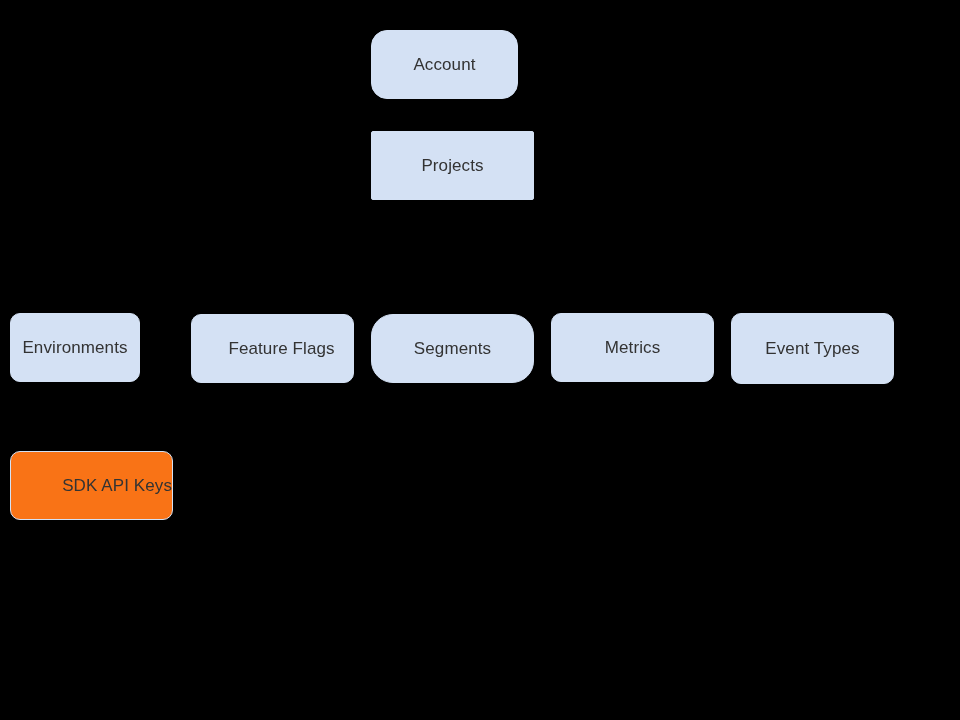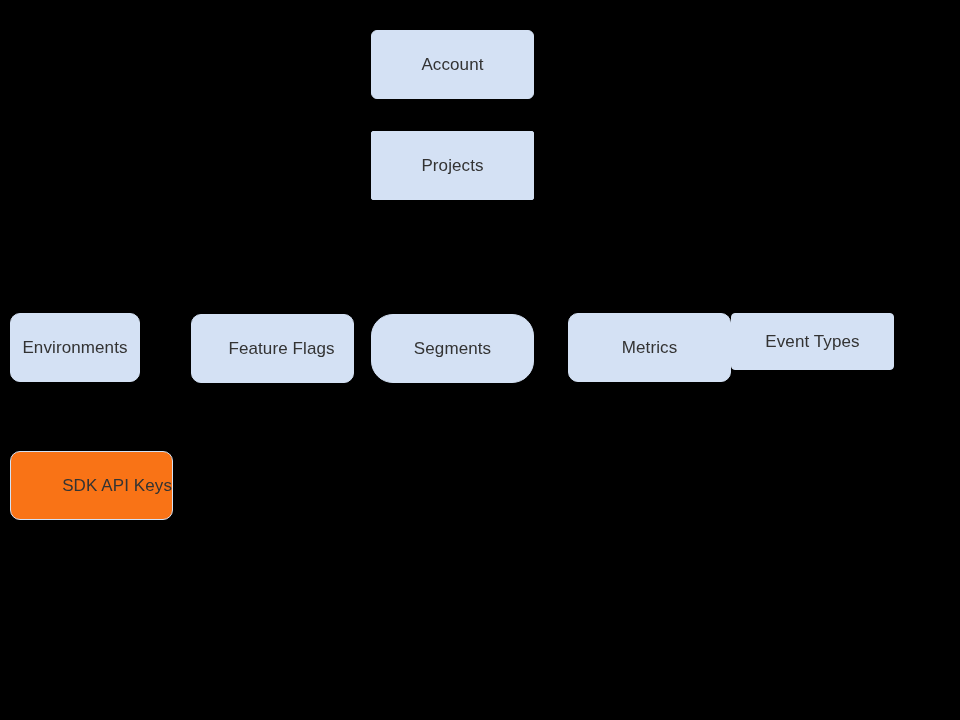--- a/index.html
+++ b/index.html
@@ -55,38 +55,38 @@
         <path d="M 452.5 99 L 452.5 115 L 452.5 115 L 452.5 131" stroke="#000000" fill="none"></path>
         <path d="M 452.5 200 L 452.5 256.5 L 91.5 256.5 L 91.5 313" stroke="#000000" fill="none"></path>
         <path d="M 452.5 200 L 452.5 257 L 272.5 257 L 272.5 314" stroke="#000000" fill="none"></path>
         <path d="M 452.5 200 L 452.5 257 L 452.5 257 L 452.5 314" stroke="#000000" fill="none"></path>
         <path d="M 452.5 200 L 452.5 256.5 L 632.5 256.5 L 632.5 313" stroke="#000000" fill="none"></path>
         <path d="M 452.5 200 L 452.5 256.5 L 812.5 256.5 L 812.5 313" stroke="#000000" fill="none"></path>
         <path d="M 91.5 382 L 91.5 416.5 L 91.5 416.5 L 91.5 451" stroke="#000000" fill="none"></path>
       </g>
   </svg>
   <div id="nodes">
-      <div class="node" style="left: 371px; top: 30px; width: 163px; height: 69px; background: rgb(212, 225, 244); border-radius: 6px;">
+      <div class="node" style="left: 371px; top: 30px; width: 147px; height: 69px; background: rgb(212, 225, 244); border-radius: 16px;">
         <span class="node-label" style="color: rgb(51, 51, 51);">Account</span>
       </div>
       <div class="node" style="left: 371px; top: 131px; width: 163px; height: 69px; background: rgb(212, 225, 244); border-radius: 2px;">
         <span class="node-label" style="color: rgb(51, 51, 51);">Projects</span>
       </div>
       <div class="node" style="left: 10px; top: 313px; width: 130px; height: 69px; background: rgb(212, 225, 244); border-radius: 10px;">
         <span class="node-label" style="color: rgb(51, 51, 51);">Environments</span>
       </div>
       <div class="node" style="left: 191px; top: 314px; width: 163px; height: 69px; background: rgb(212, 225, 244); border-radius: 10px; padding-left: 18px;">
         <span class="node-label" style="color: rgb(51, 51, 51);">Feature Flags</span>
       </div>
       <div class="node" style="left: 371px; top: 314px; width: 163px; height: 69px; background: rgb(212, 225, 244); border-radius: 22px;">
         <span class="node-label" style="color: rgb(51, 51, 51);">Segments</span>
       </div>
-      <div class="node" style="left: 551px; top: 313px; width: 163px; height: 69px; background: rgb(212, 225, 244); border-radius: 10px; margin-left: 17px;">
+      <div class="node" style="left: 551px; top: 313px; width: 163px; height: 69px; background: rgb(212, 225, 244); border-radius: 10px;">
         <span class="node-label" style="color: rgb(51, 51, 51);">Metrics</span>
       </div>
-      <div class="node" style="left: 731px; top: 313px; width: 163px; height: 57px; background: rgb(212, 225, 244); border-radius: 4px;">
+      <div class="node" style="left: 731px; top: 313px; width: 163px; height: 71px; background: rgb(212, 225, 244); border-radius: 10px;">
         <span class="node-label" style="color: rgb(51, 51, 51);">Event Types</span>
       </div>
       <div class="node" style="left: 10px; top: 451px; width: 163px; height: 69px; background: #f97316; border-radius: 10px; justify-content: flex-end;">
         <span class="node-label" style="color: rgb(51, 51, 51);">SDK API Keys</span>
       </div>
     </div>
 </div>
 
 </body></html>

